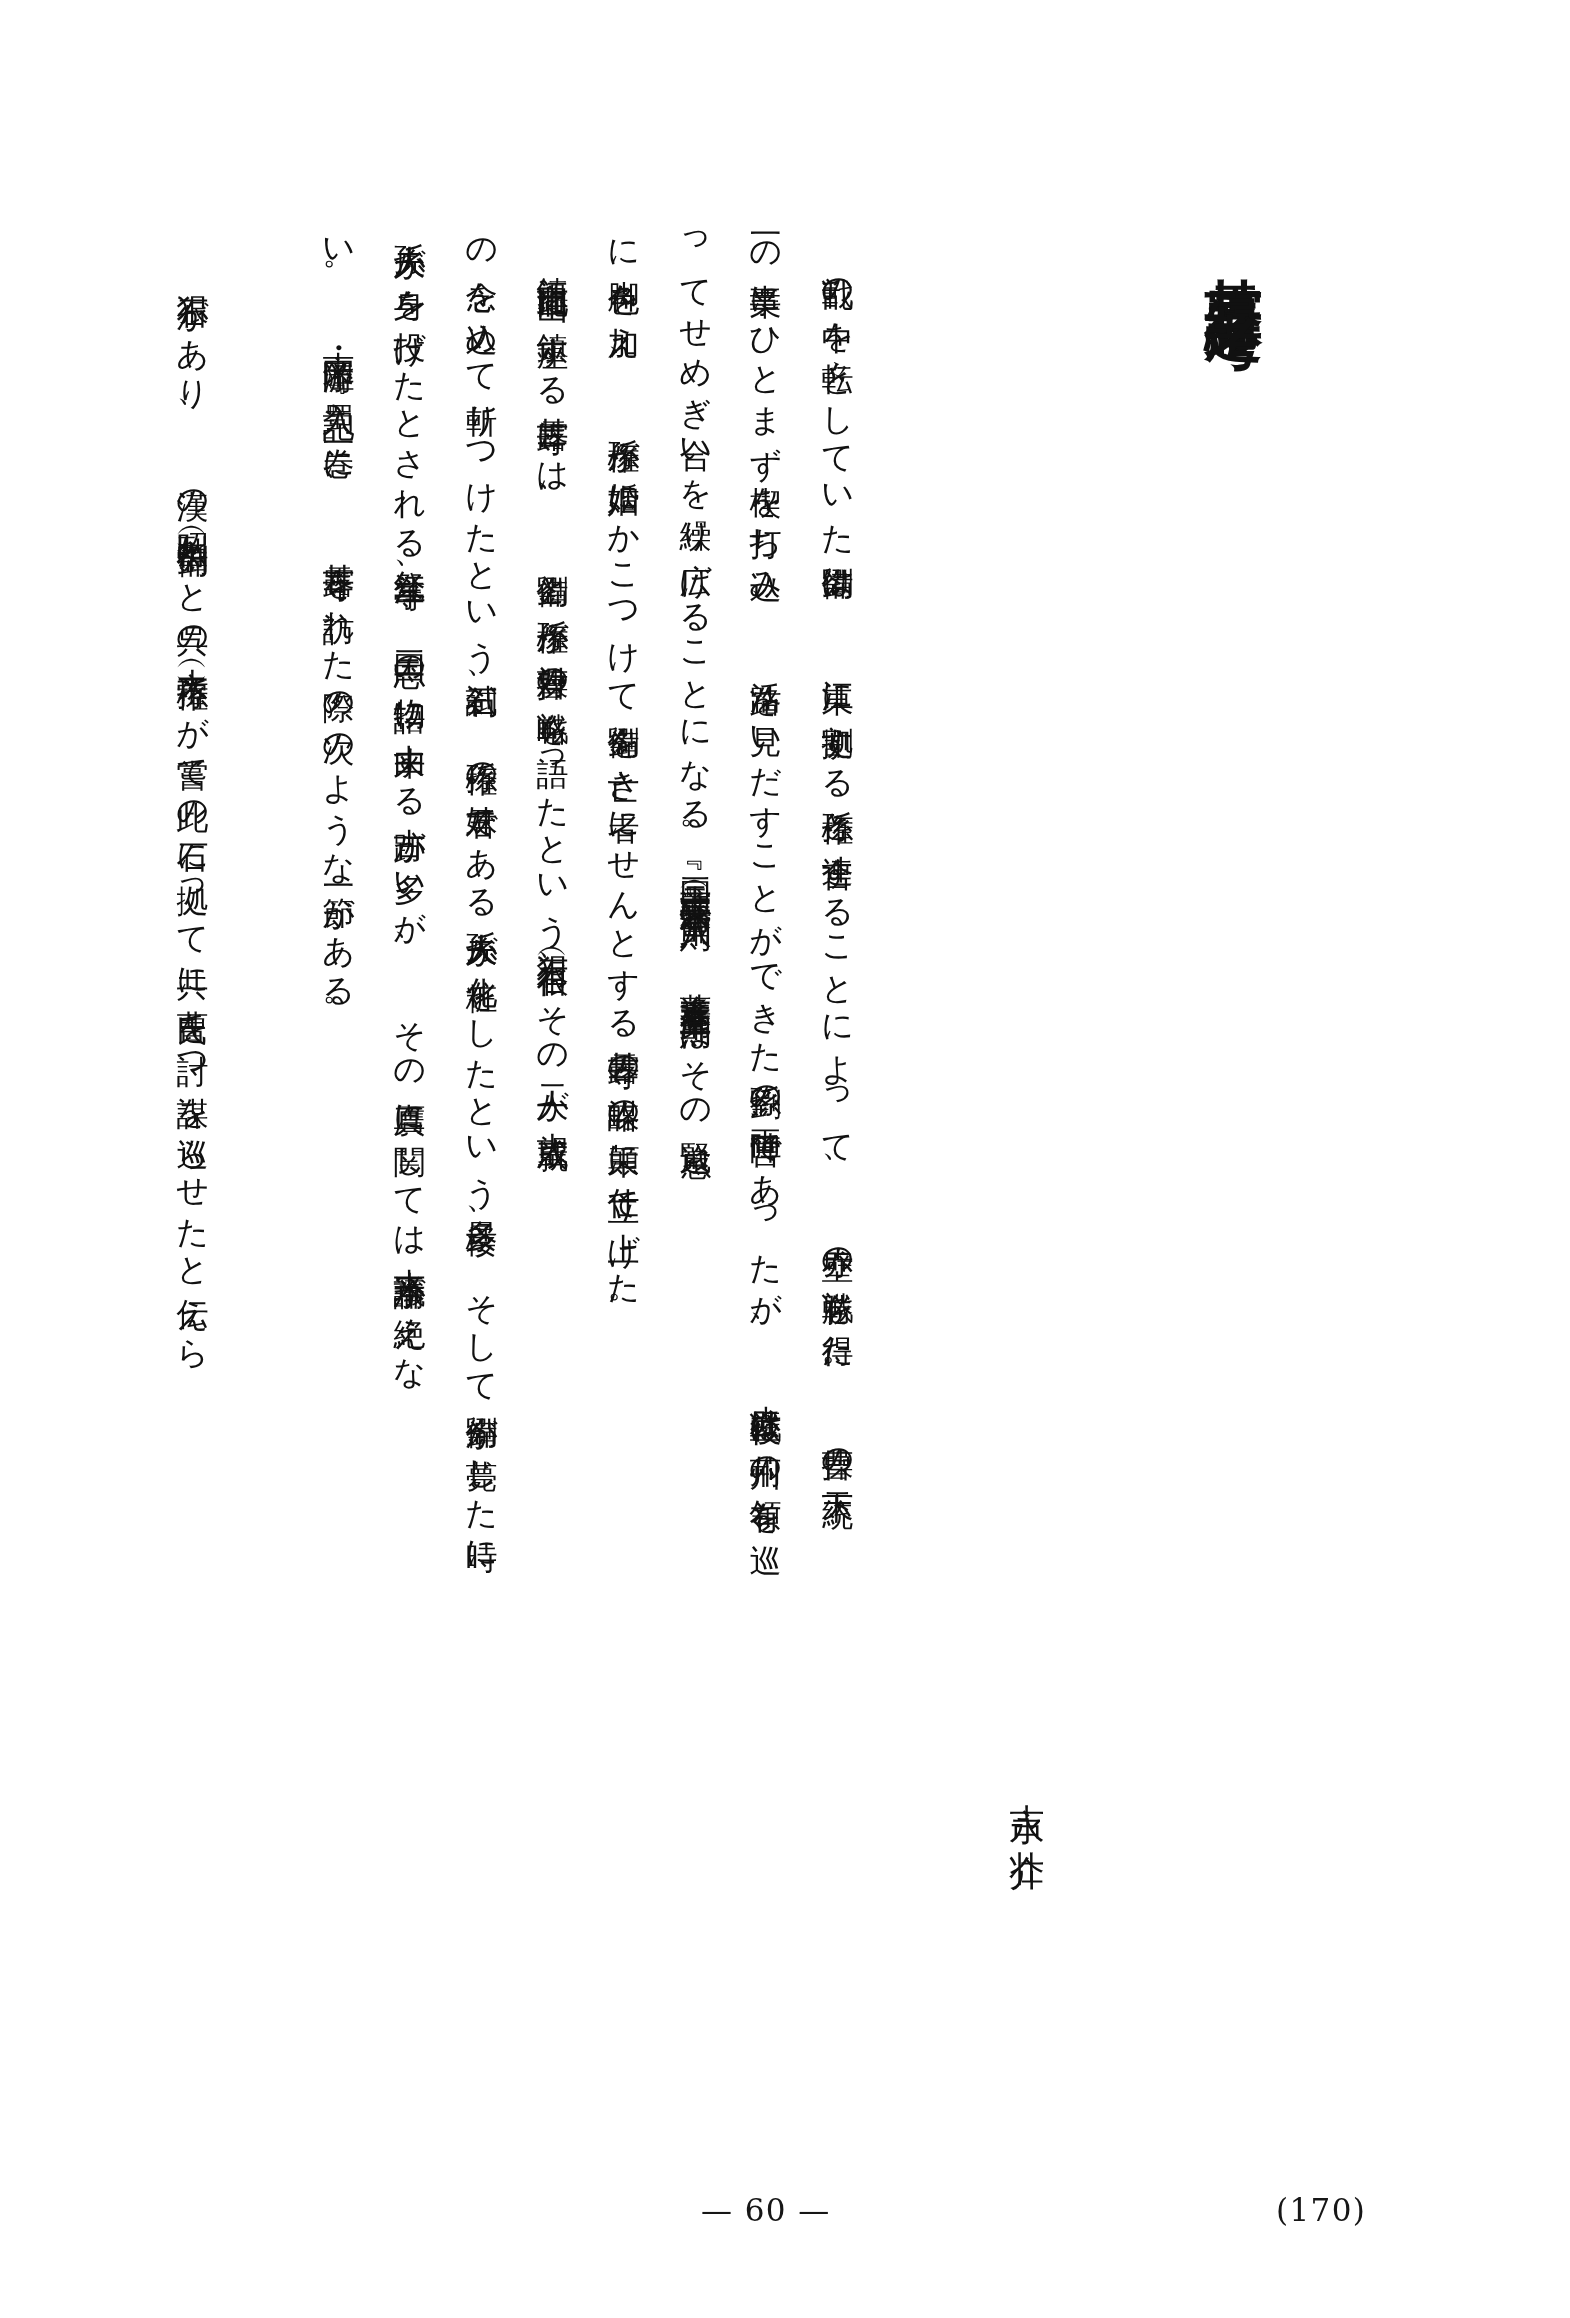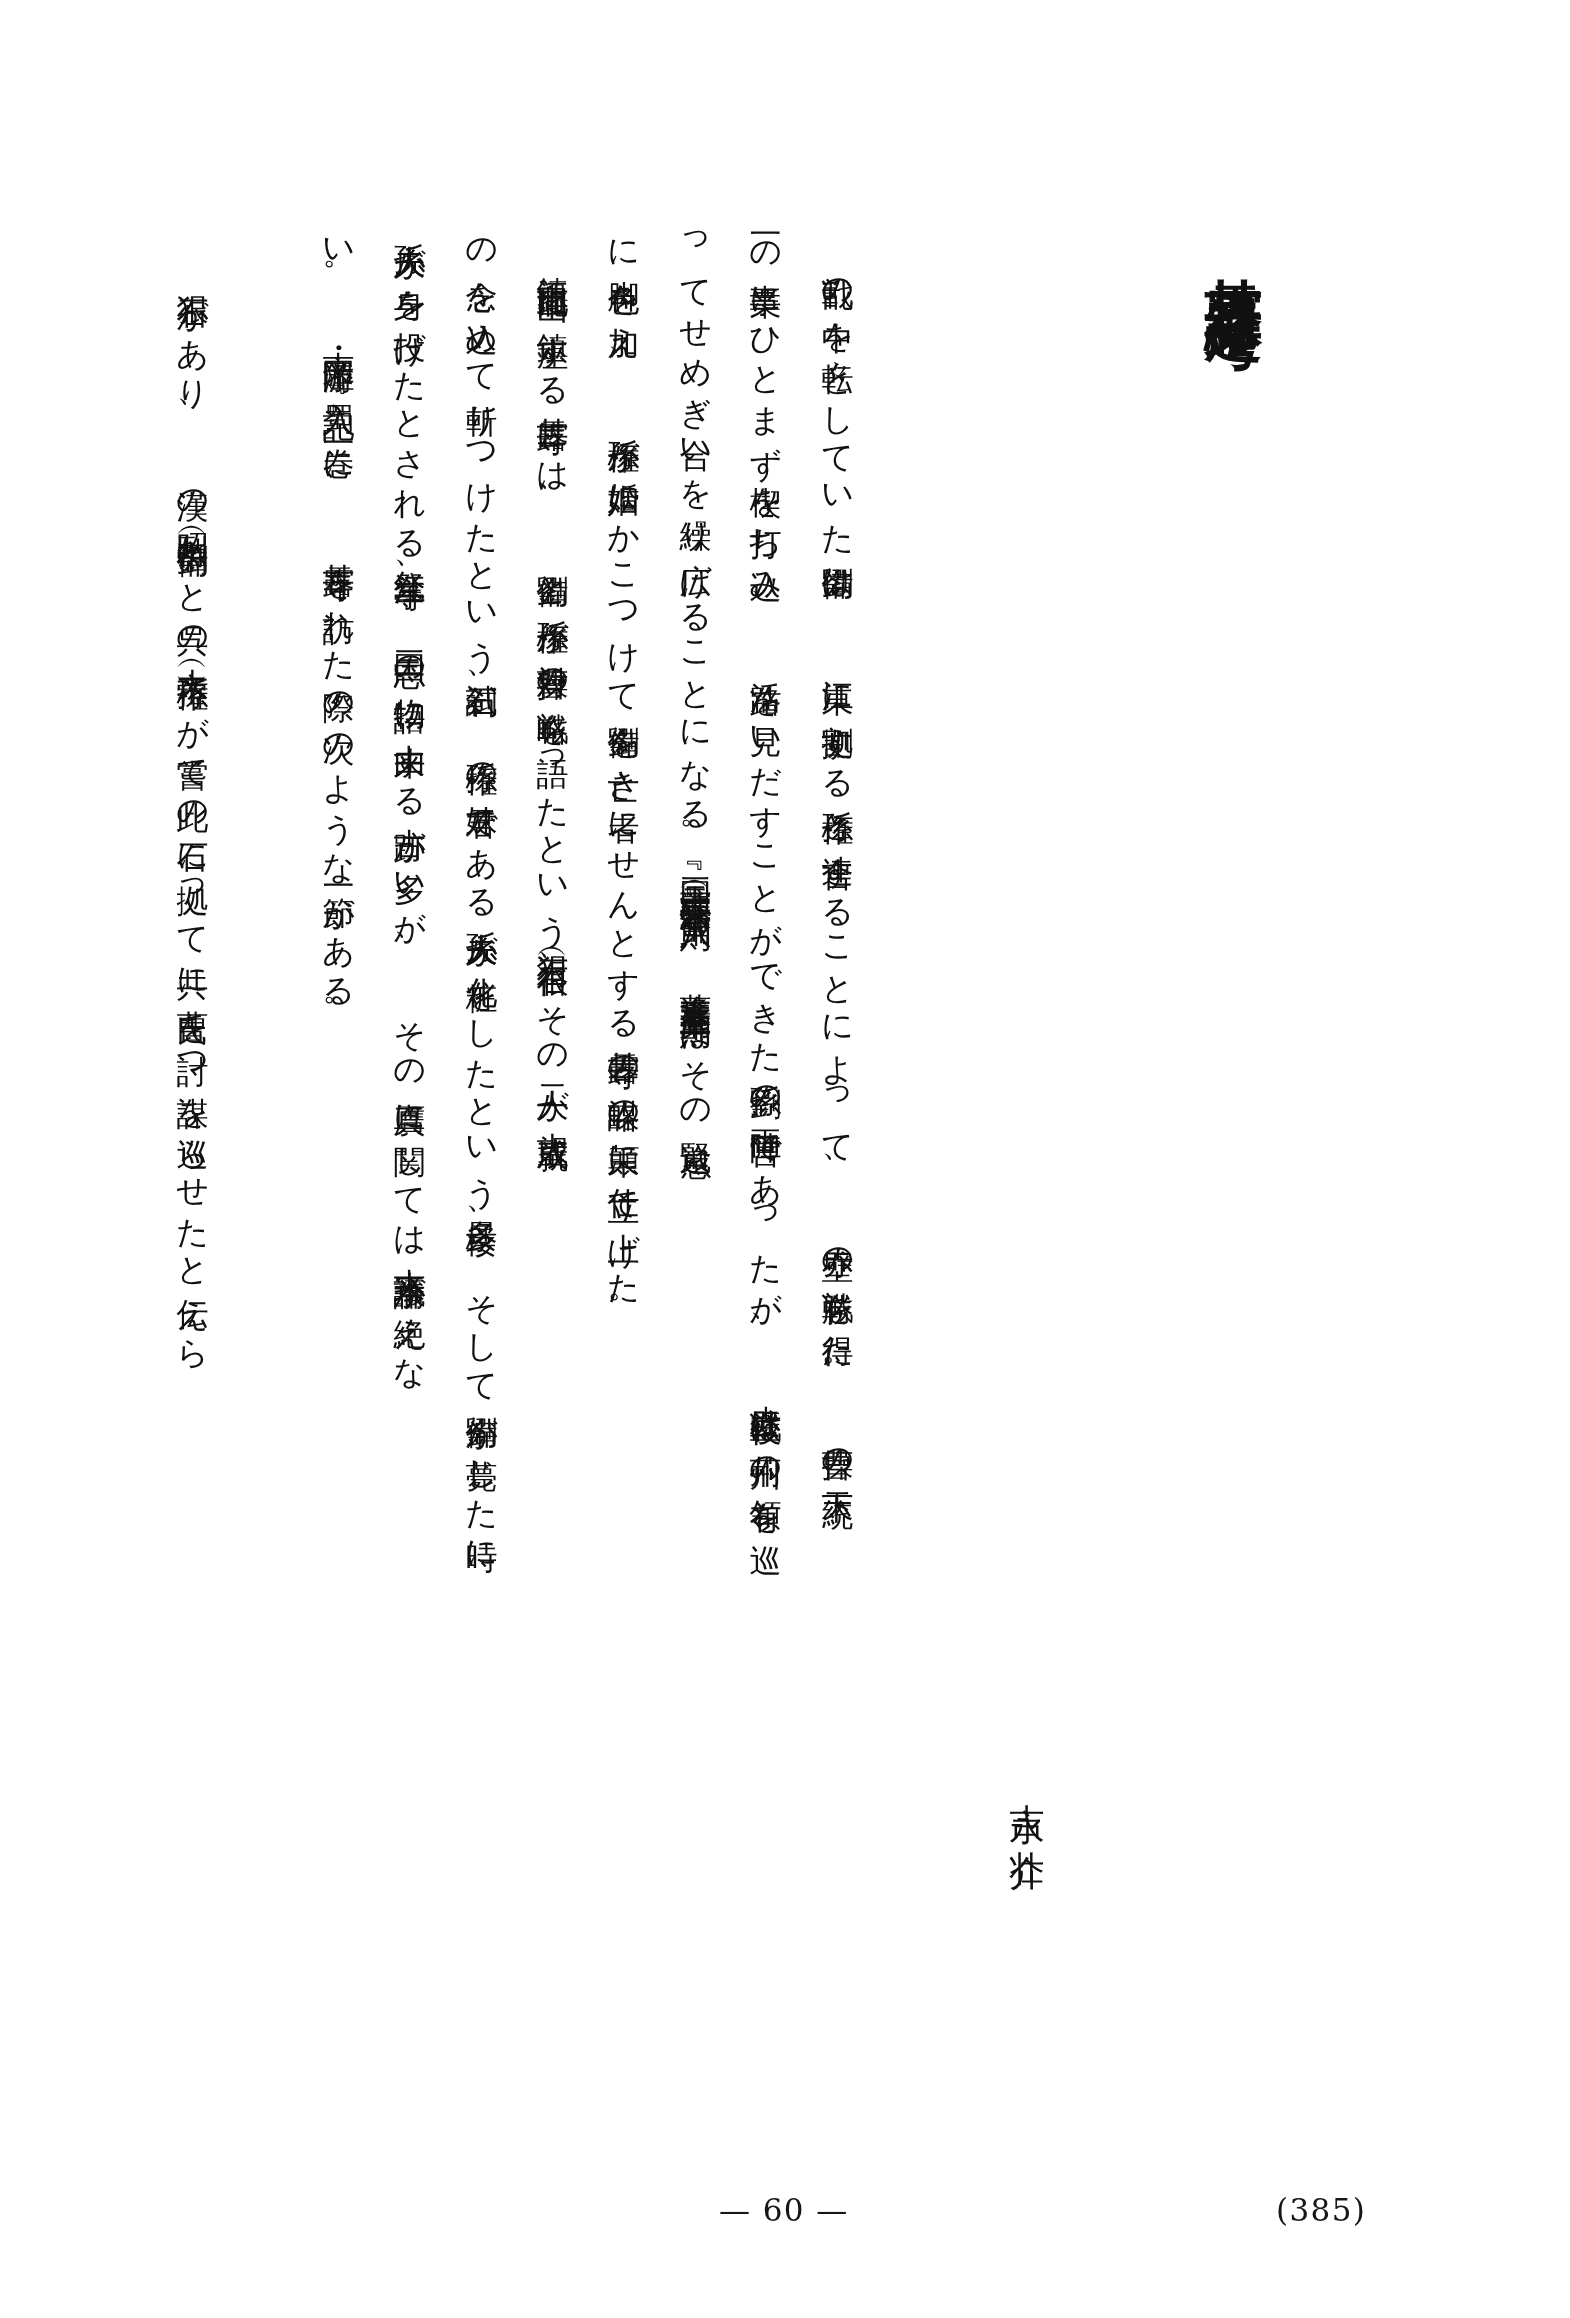--- a/index.html
+++ b/index.html
@@ -57,18 +57,18 @@
       <div class="vtext body-col" style="left: 750px; top: 217px;">一の事業にひとまず楔を打ち込み、　活路を見いだすことができた孫劉の両陣営であったが、　赤壁戦後は荊州の領有を巡</div>
       <div class="vtext body-col" style="left: 680px; top: 217px;">ってせめぎ合いを繰り広げることになる。『三国志演義』（嘉靖本巻一一第八則、　葉逢春本巻五第一二則）はその緊迫感</div>
       <div class="vtext body-col" style="left: 608px; top: 217px;">に脚色を加え、　孫権が婚姻にかこつけて劉備を亡き者にせんとする甘露寺の謀略の顛末に仕立て上げた。</div>
       <div class="vtext body-col" style="left: 537px; top: 217px;">　鎮江市北固山に鎮座する甘露寺には、　劉備と孫権が対曹操の戦略を語ったという狠石（很石）、その二人が大望成就</div>
       <div class="vtext body-col" style="left: 466px; top: 217px;">の念を込めて斬りつけたという試剣石、　孫権の妹君である孫夫人が化粧をしたという多景楼、　そして劉備が薨じた時に</div>
       <div class="vtext body-col" style="left: 394px; top: 217px;">孫夫人が身を投げたとされる祭江亭等、　三国志の物語に由来する古跡が多いが、　その真贋に関しては古来議論が絶えな</div>
       <div class="vtext body-col" style="left: 323px; top: 217px;">い。　南宋・陸游　『入蜀記』　巻一に、　甘露寺を訪れた際の次のような一節がある。</div>
       <div class="vtext body-col" style="left: 177px; top: 272px;">狠石があり、　漢の昭烈帝（劉備）　と呉の大帝（孫権）　が嘗て此の石に拠って共に曹氏を討つ謀を巡らせたと伝えら</div>
     </div>
 
-  <div class="footer-item" style="left: 719px; top: 2192px;">— 60 —</div>
+  <div class="footer-item" style="left: 701px; top: 2192px;">— 60 —</div>
 
-  <div class="footer-item" style="left: 1276px; top: 2192px;">(385)</div>
+  <div class="footer-item" style="left: 1276px; top: 2192px;">(170)</div>
 
 </div>
 
 
 </body></html>

